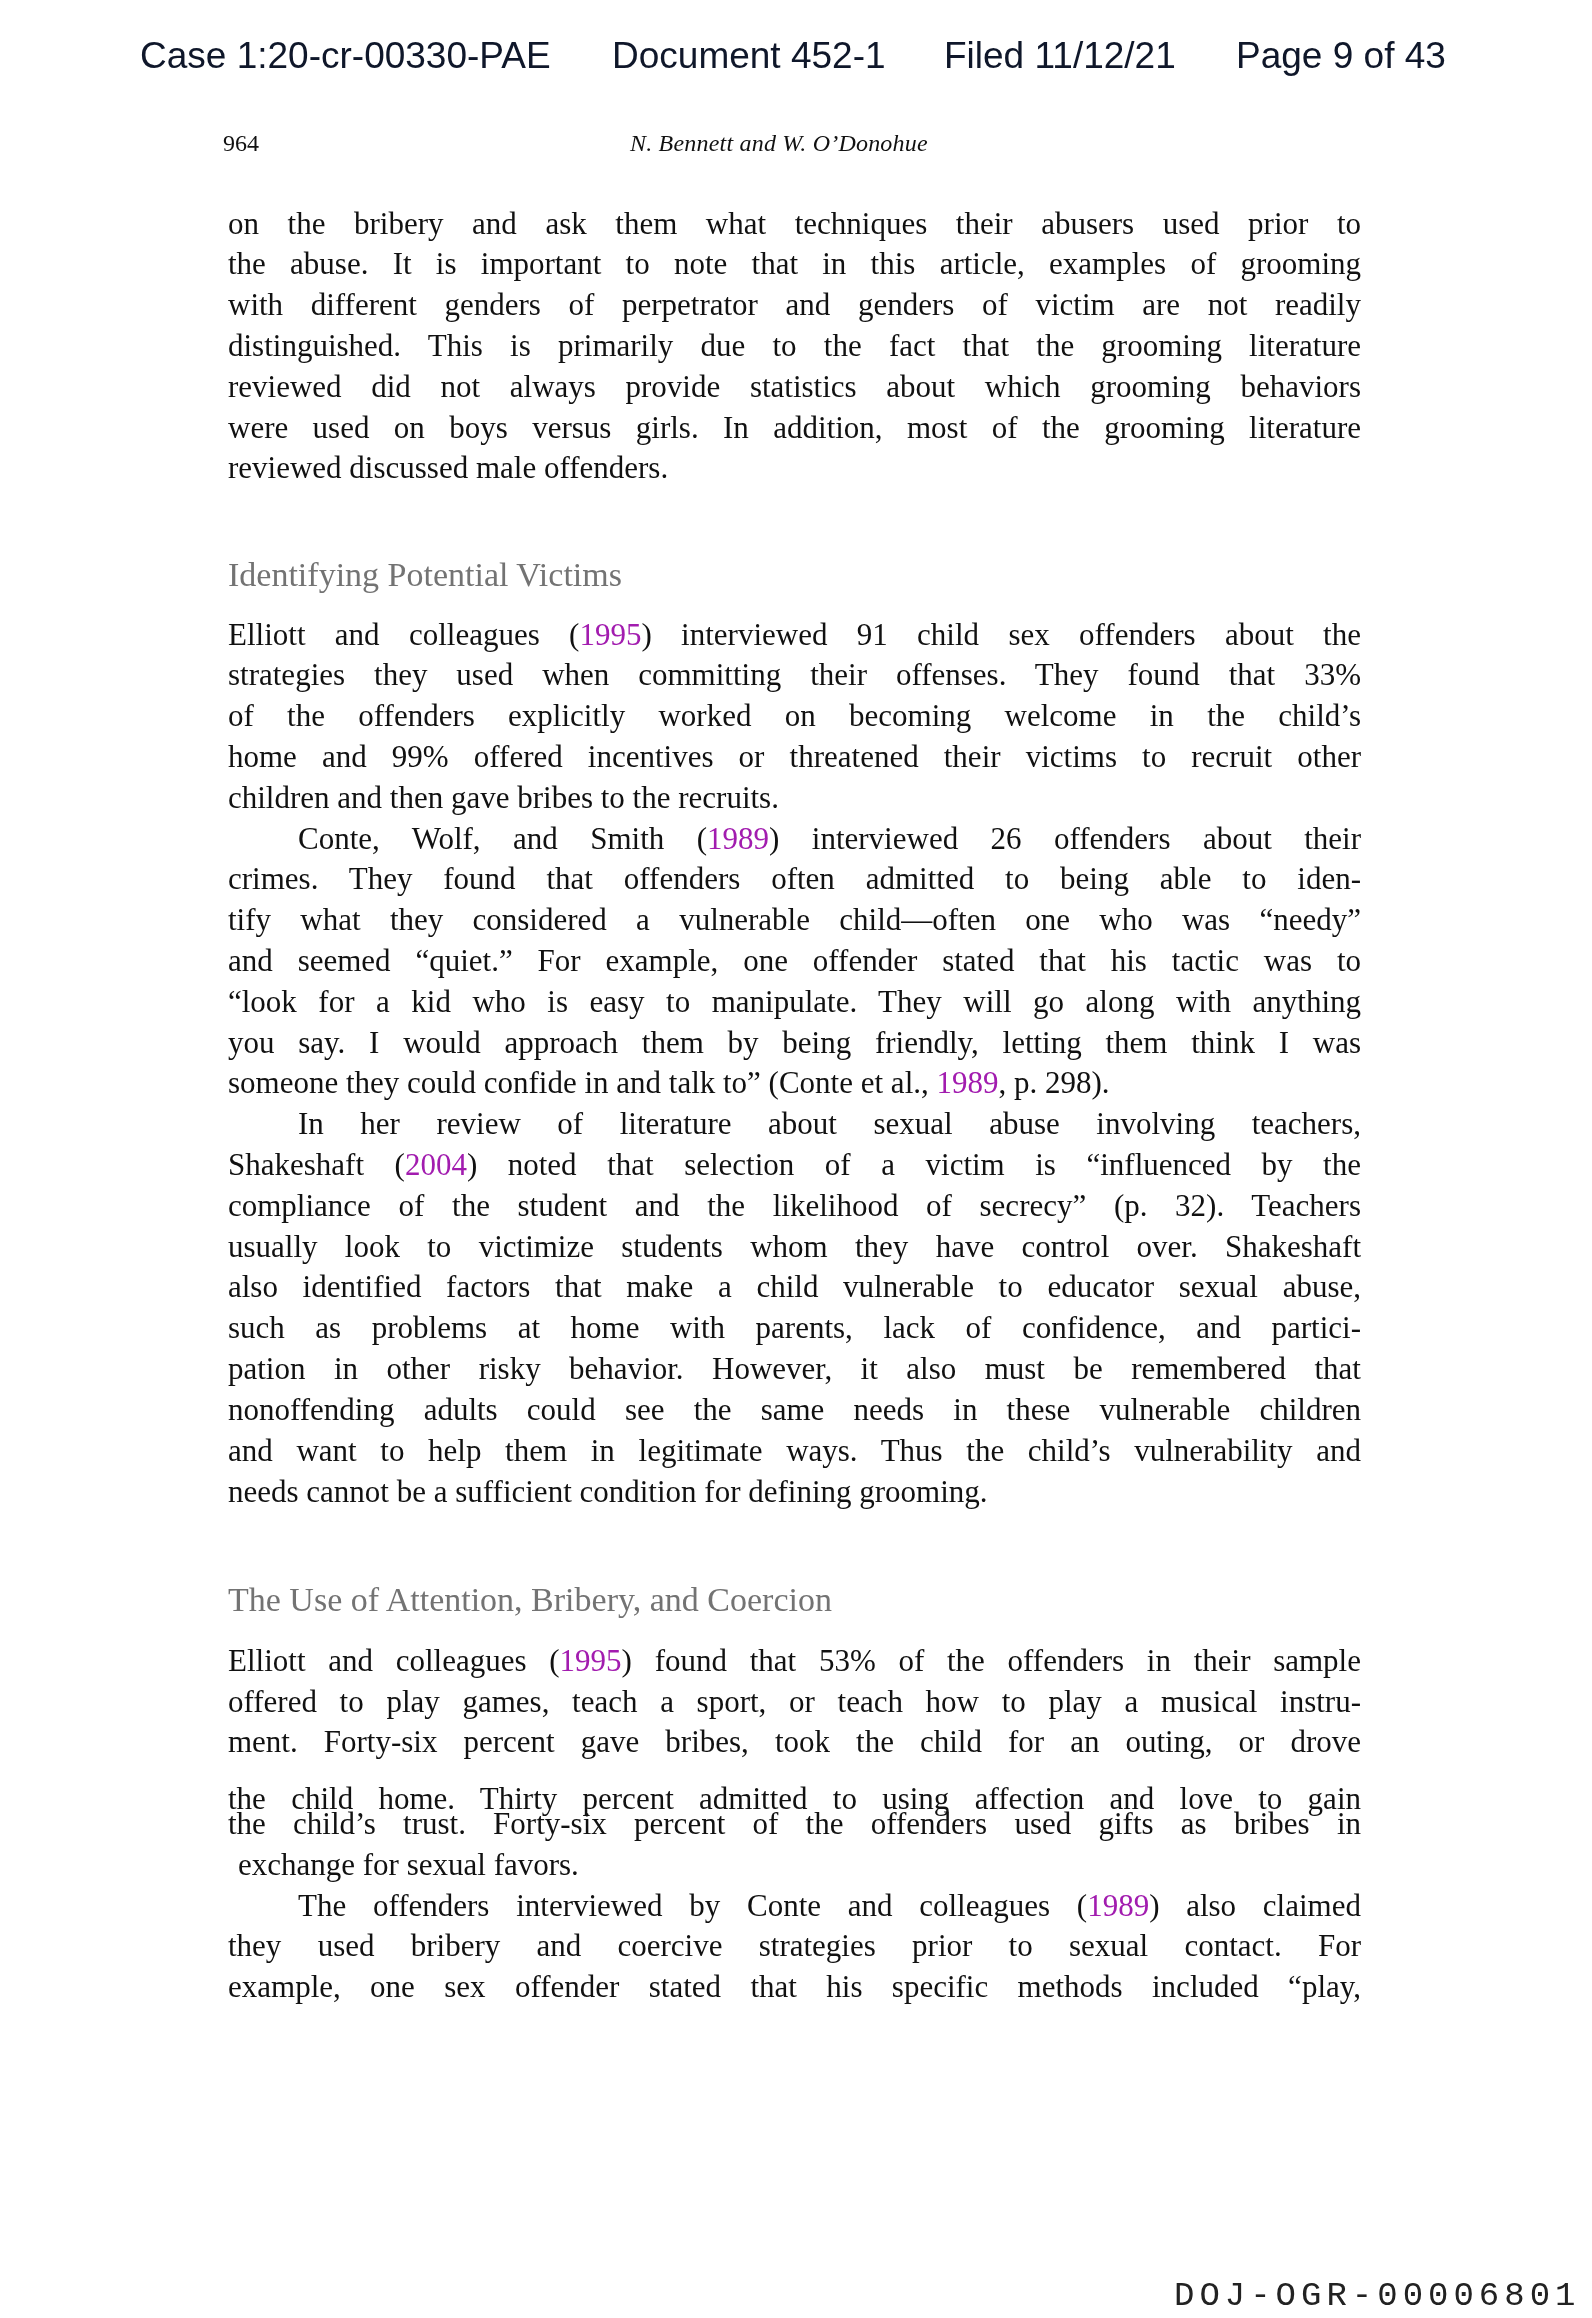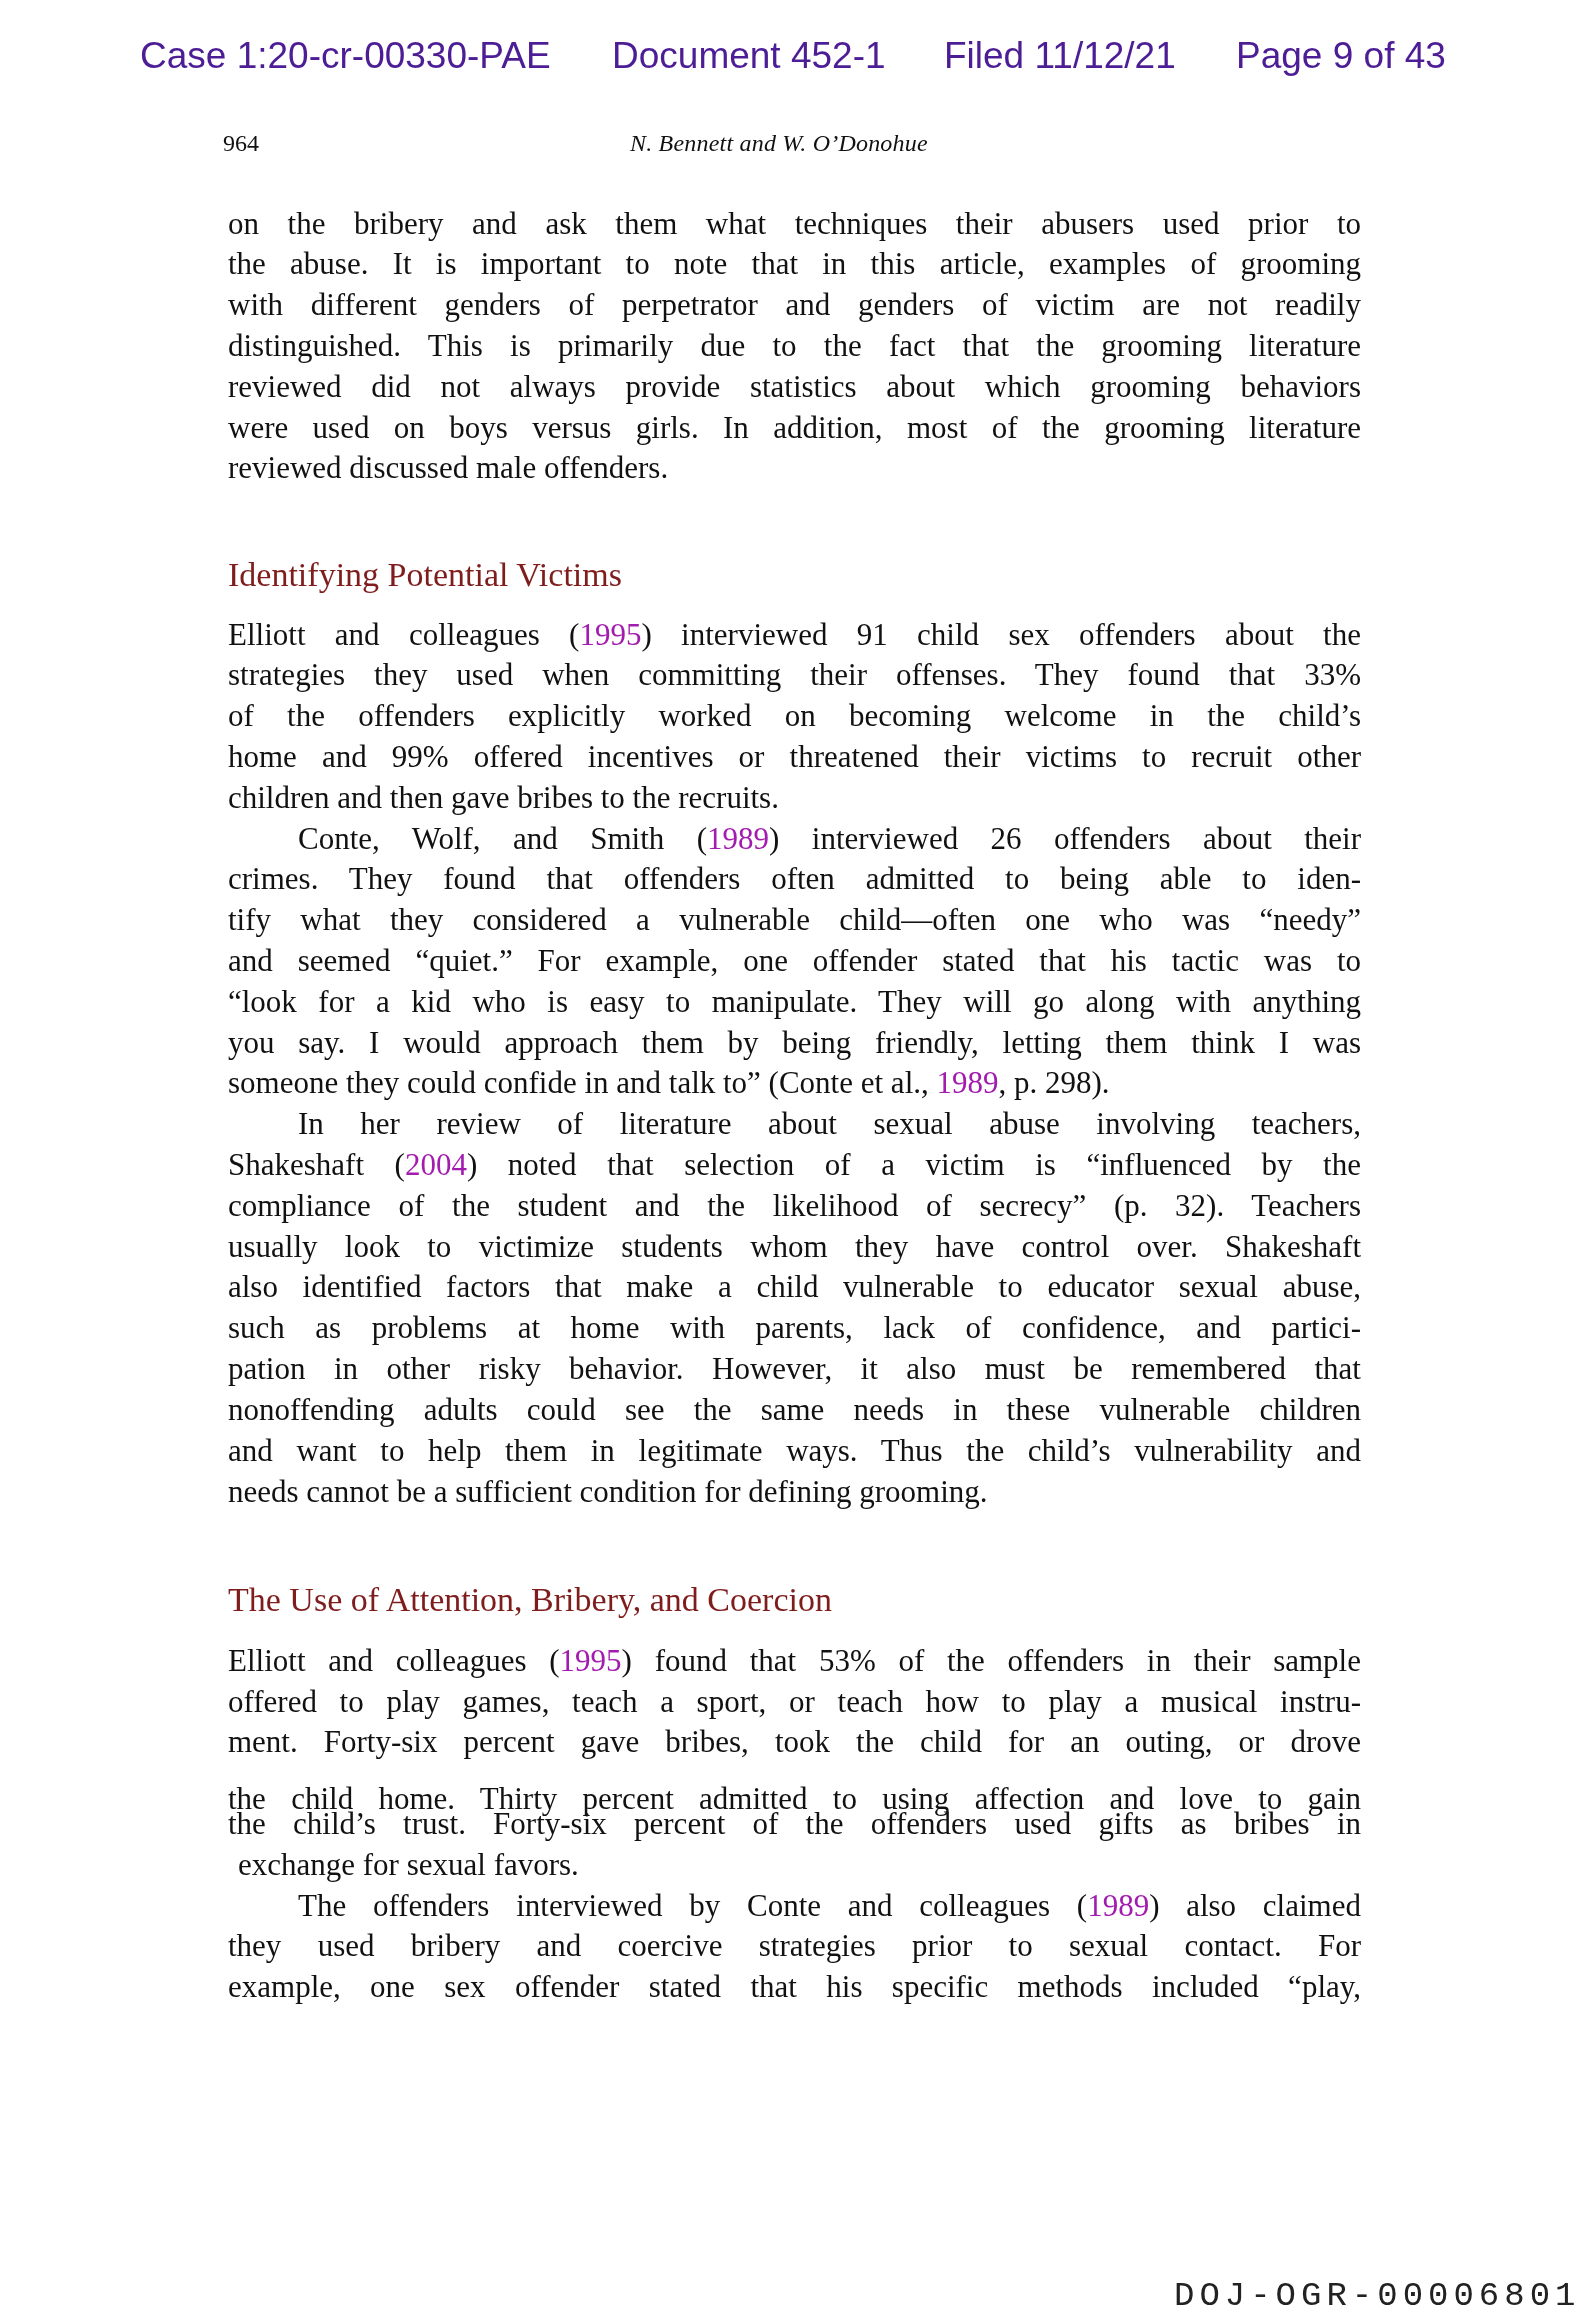--- a/index.html
+++ b/index.html
@@ -1,40 +1,40 @@
 <!DOCTYPE html>
 <html style="font-size:12px"><head>
 <meta charset="utf-8">
 <style>
   html, body { margin: 0; padding: 0; background: #ffffff; }
   body { width: 1593px; height: 2319px; position: relative; overflow: hidden; }
   .stamp {
     position: absolute; top: 33px; left: 0; width: 1593px; height: 46px;
-    font-family: "Liberation Sans", sans-serif; font-size: 37px; color: #4c1d95;
+    font-family: "Liberation Sans", sans-serif; font-size: 37px; color: #0f172a;
   }
   .stamp span { position: absolute; top: 0; white-space: nowrap; line-height: 46px; }
   .runhead {
     position: absolute; top: 127px; left: 0; width: 1593px; height: 33px;
     font-family: "Liberation Serif", serif; font-size: 24px; color: #111;
   }
   .runhead .pageno { position: absolute; left: 223px; top: 0; line-height: 33px; }
   .runhead .authors { position: absolute; left: 630px; top: 0; line-height: 33px; font-style: italic; letter-spacing: 0.2px; }
   .body-text {
     font-family: "Liberation Serif", serif; font-size: 31px; color: #111;
   }
   .line {
     position: absolute; left: 228px; width: 1133px; height: 41px; line-height: 41px;
     white-space: nowrap; text-align: justify; text-align-last: justify;
   }
   .line.last { text-align-last: left; }
   .line.indent { left: 298px; width: 1063px; }
   .cite { color: #a21caf; }
   .heading {
     position: absolute; left: 228px; height: 46px; line-height: 46px;
-    font-family: "Liberation Serif", serif; font-size: 34px; color: #7f1d1d; white-space: nowrap;
+    font-family: "Liberation Serif", serif; font-size: 34px; color: #737373; white-space: nowrap;
   }
   .footer {
     position: absolute; left: 1174px; top: 2277px; height: 38px; line-height: 38px;
     font-family: "Liberation Mono", monospace; font-size: 34px; color: #222; letter-spacing: 5px; white-space: nowrap;
   }
 </style>
 </head>
 <body>
 
 <div class="stamp">

